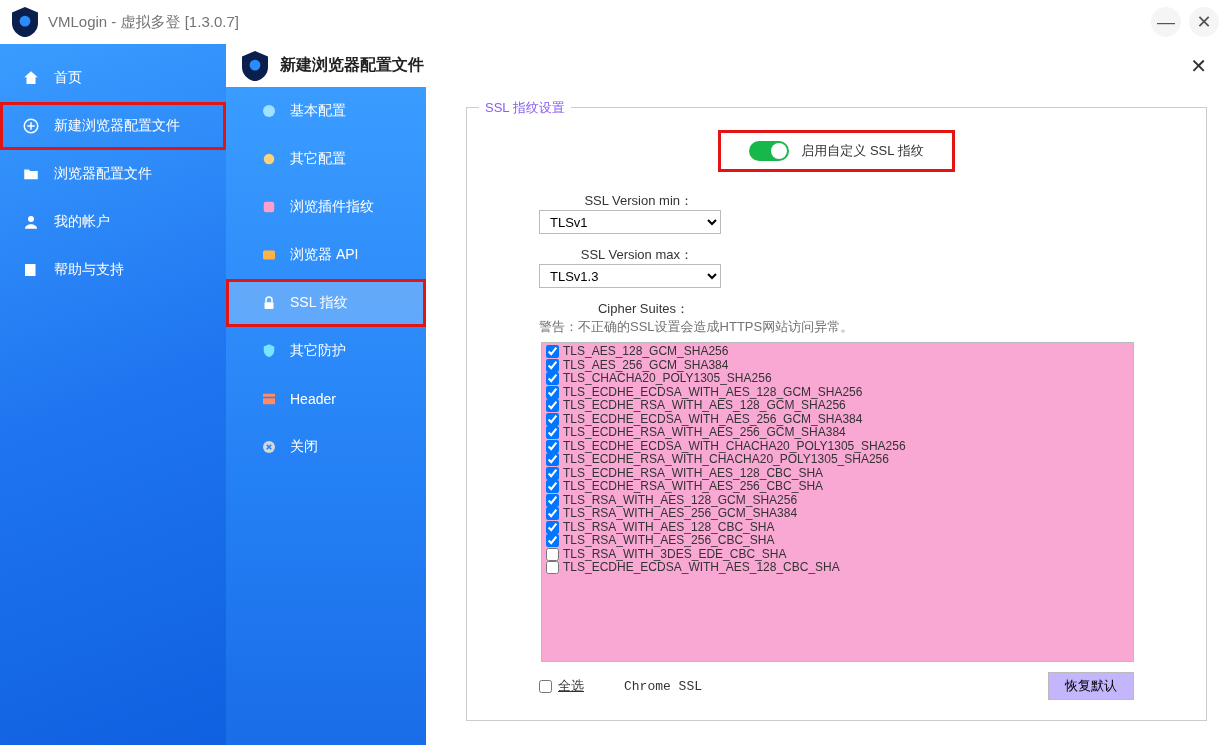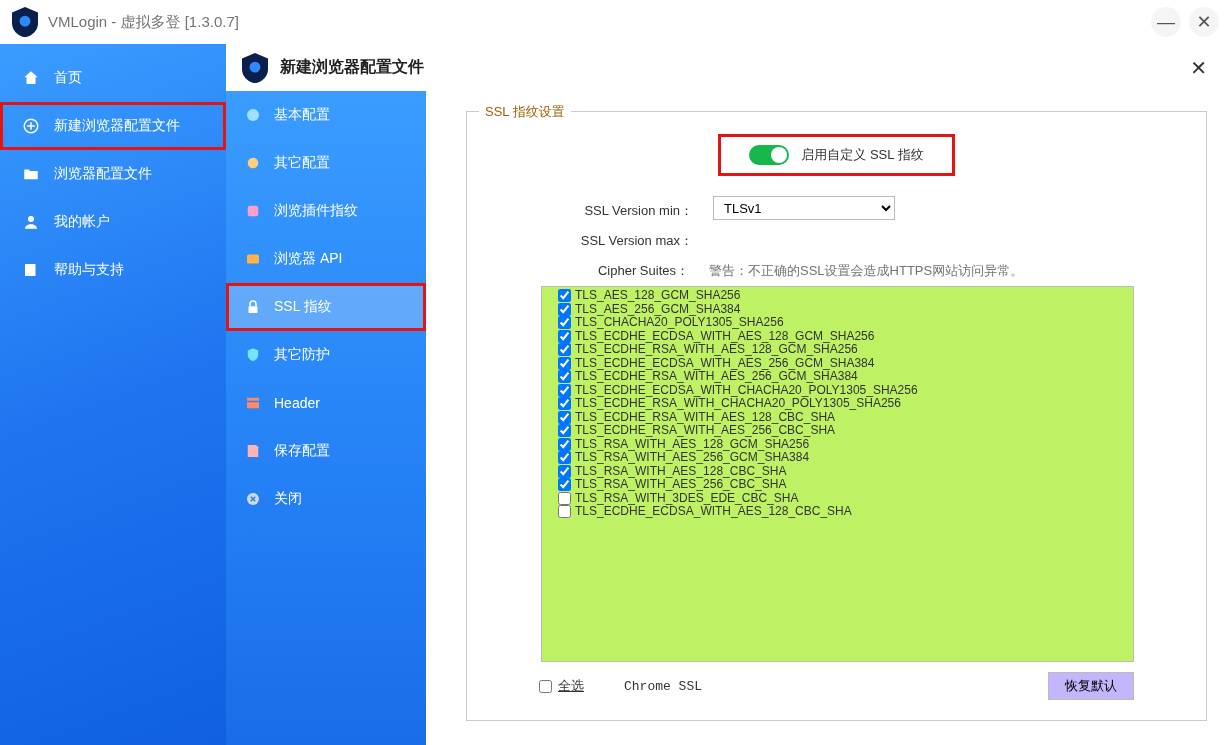--- a/index.html
+++ b/index.html
@@ -24,44 +24,44 @@
 .dialog { flex: 1; background: #fff; display: flex; flex-direction: column; }
 .dialog-header { display: flex; align-items: center; height: 48px; padding: 0 16px; }
 .dialog-header .logo-shield { width: 26px; height: 30px; margin-right: 12px; }
 .dialog-header .dlg-title { font-size: 16px; font-weight: 600; color: #222; }
 .dialog-header .dlg-close { margin-left: auto; font-size: 20px; cursor: pointer; color: #333; padding: 4px 8px; }
 
 .dialog-body { flex: 1; display: flex; }
 
 
 .sidebar-sub { width: 200px; background: linear-gradient(180deg, #3a9cff 0%, #2480f5 60%, #1a6de8 100%); color: #fff; }
-.sidebar-sub .sitem { display: flex; align-items: center; height: 48px; padding: 0 18px; font-size: 14px; cursor: pointer; }
+.sidebar-sub .sitem { display: flex; align-items: center; height: 48px; padding: 0 34px; font-size: 14px; cursor: pointer; }
 .sidebar-sub .sitem .si-icon { width: 18px; height: 18px; margin-right: 12px; display: flex; align-items: center; justify-content: center; }
 .sidebar-sub .sitem.active { background: rgba(255,255,255,0.25); }
 .sidebar-sub .sitem.highlight { outline: 3px solid #e21414; outline-offset: -3px; }
 
 
 .content { flex: 1; padding: 20px 24px 24px 40px; }
 .fieldset { border: 1px solid #ccc; padding: 22px 72px 20px 72px; position: relative; }
-.fieldset .legend { position: absolute; top: -9px; left: 12px; background: #fff; padding: 0 6px; font-size: 13px; color: #a16207; }
+.fieldset .legend { position: absolute; top: -9px; left: 12px; background: #fff; padding: 0 6px; font-size: 13px; color: #8b5cf6; }
 
 .toggle-row { display: flex; align-items: center; justify-content: center; margin-bottom: 20px; }
 .toggle-box { border: 3px solid #e21414; padding: 8px 28px; display: flex; align-items: center; }
 .switch { width: 40px; height: 20px; border-radius: 10px; background: #18b74b; position: relative; margin-right: 12px; }
 .switch .knob { width: 16px; height: 16px; border-radius: 50%; background: #fff; position: absolute; top: 2px; right: 2px; }
 
-.form-row { display: flex; align-items: flex-end; margin-bottom: 12px; }
+.form-row { display: flex; align-items: flex-start; margin-bottom: 12px; flex-direction: column; }
 .form-row .label { width: 174px; text-align: right; font-size: 13px; color: #333; padding-right: 20px; }
 .form-row select { width: 182px; height: 24px; border: 1px solid #bbb; background: #fff; font-size: 13px; padding: 0 6px; }
 
-.cipher-label-row { display: flex; margin-bottom: 6px; }
+.cipher-label-row { display: flex; margin-bottom: 6px; flex-direction: column; }
 .cipher-label-row .label { width: 170px; text-align: right; padding-right: 20px; font-size: 13px; }
 .cipher-label-row .warn { color: #737373; font-size: 13px; }
 
-.cipher-list { border: 1px solid #bbb; height: 376px; overflow: auto; padding: 2px 16px; background: #bef264; font-size: 12px; margin-left: 2px; }
+.cipher-list { border: 1px solid #bbb; height: 320px; overflow: auto; padding: 2px 4px; background: #f9a8d4; font-size: 12px; margin-left: 2px; }
 .cipher-list label { display: flex; align-items: center; line-height: 13.5px; cursor: pointer; }
 .cipher-list input { margin-right: 4px; }
 
 .bottom-row { display: flex; align-items: center; margin-top: 10px; }
 .bottom-row .selall { display: flex; align-items: center; font-size: 13px; text-decoration: underline; }
 .bottom-row .selall input { margin-right: 6px; }
 .bottom-row .chrome-label { margin-left: 40px; font-size: 13px; font-family: Liberation Mono, monospace; }
 .bottom-row .reset-btn { margin-left: auto; padding: 4px 16px; border: 1px solid #bbb; background: #c4b5fd; cursor: pointer; font-size: 13px; }
 
 
@@ -198,28 +198,20 @@
           <span class="si-icon">
               <svg viewBox="0 0 24 24" fill="#ff8a65">
                 <rect x="4" y="5" width="16" height="4"></rect>
                 <rect x="4" y="11" width="16" height="8"></rect>
               </svg>
             </span>
           <span>Header</span>
         </div>
         <div class="sitem">
           <span class="si-icon">
-              <svg viewBox="0 0 24 24" fill="#ffb3b3">
-                <path d="M5 4h11l3 3v13H5z"></path>
-              </svg>
-            </span>
-          <span>保存配置</span>
-        </div>
-        <div class="sitem">
-          <span class="si-icon">
               <svg viewBox="0 0 24 24" fill="#cfd8dc">
                 <circle cx="12" cy="12" r="8"></circle>
                 <path d="M9 9l6 6M15 9l-6 6" stroke="#2480f5" stroke-width="2"></path>
               </svg>
             </span>
           <span>关闭</span>
         </div>
       </div>
 
       <div class="content">
@@ -234,20 +226,21 @@
               <span>启用自定义 SSL 指纹</span>
             </div>
           </div>
 
           <div class="form-row">
             <span class="label">SSL Version min：</span>
             <select><option>TLSv1</option></select>
           </div>
           <div class="form-row">
             <span class="label">SSL Version max：</span>
+            <select><option>TLSv1.3</option></select>
           </div>
 
           <div class="cipher-label-row">
             <span class="label">Cipher Suites：</span>
             <span class="warn">警告：不正确的SSL设置会造成HTTPS网站访问异常。</span>
           </div>
 
           <div class="cipher-list" id="cipher-list">
               <label>
                 <input type="checkbox" checked="" style="">

